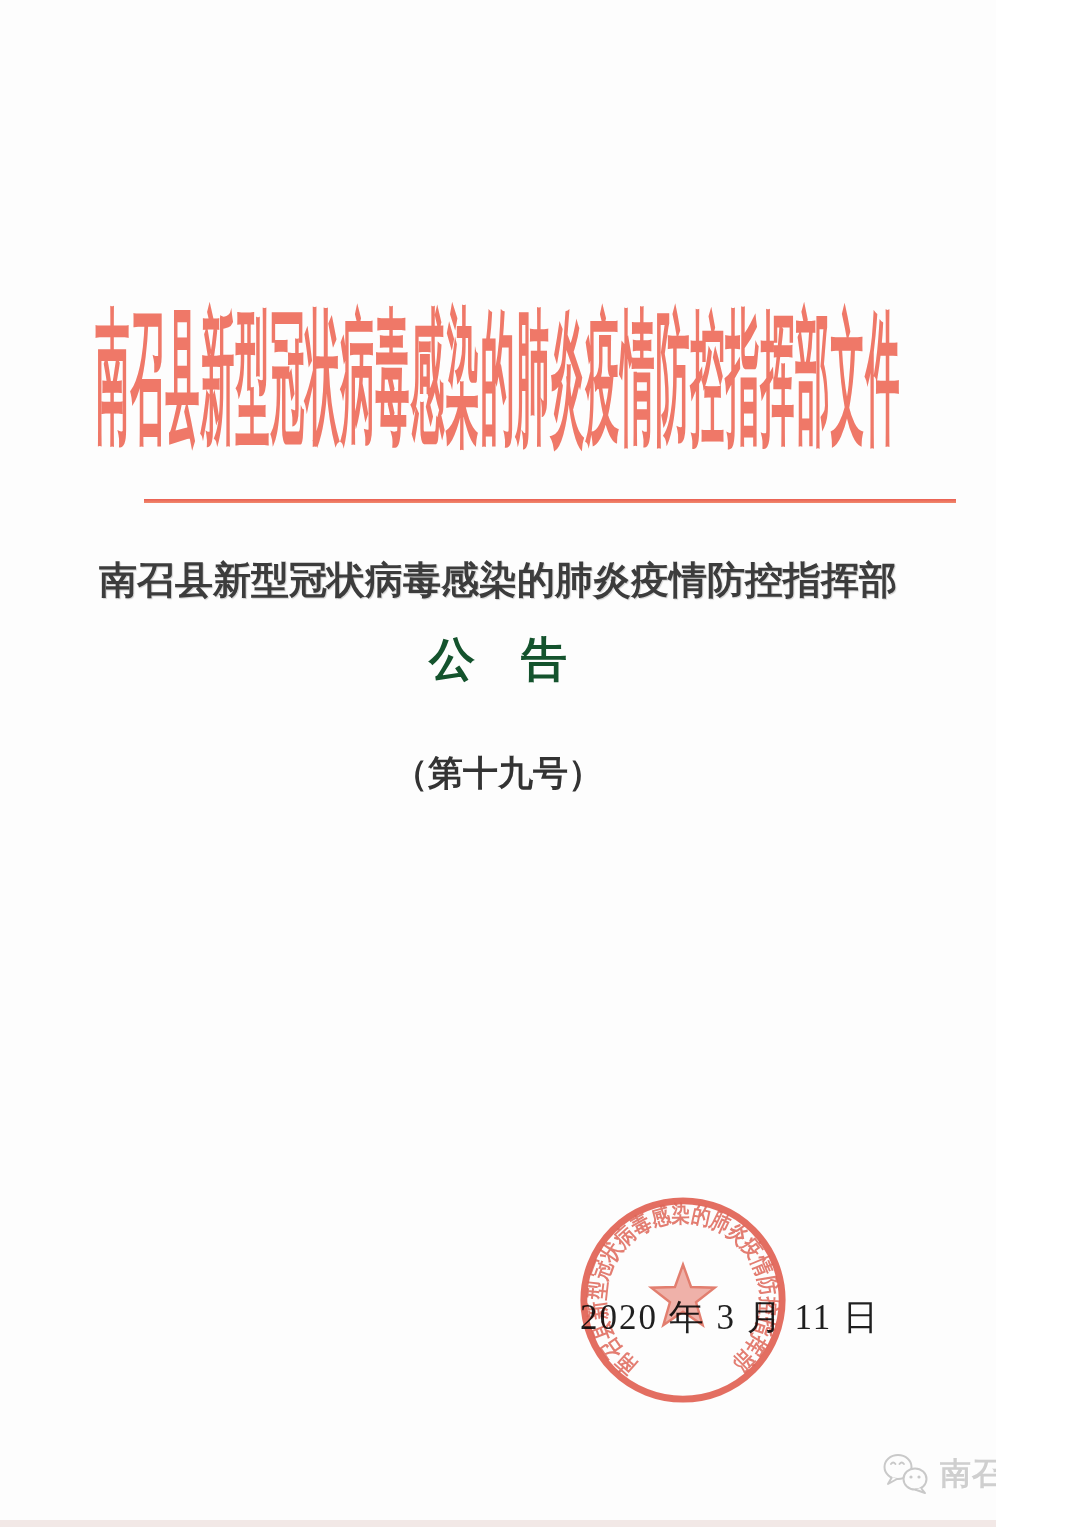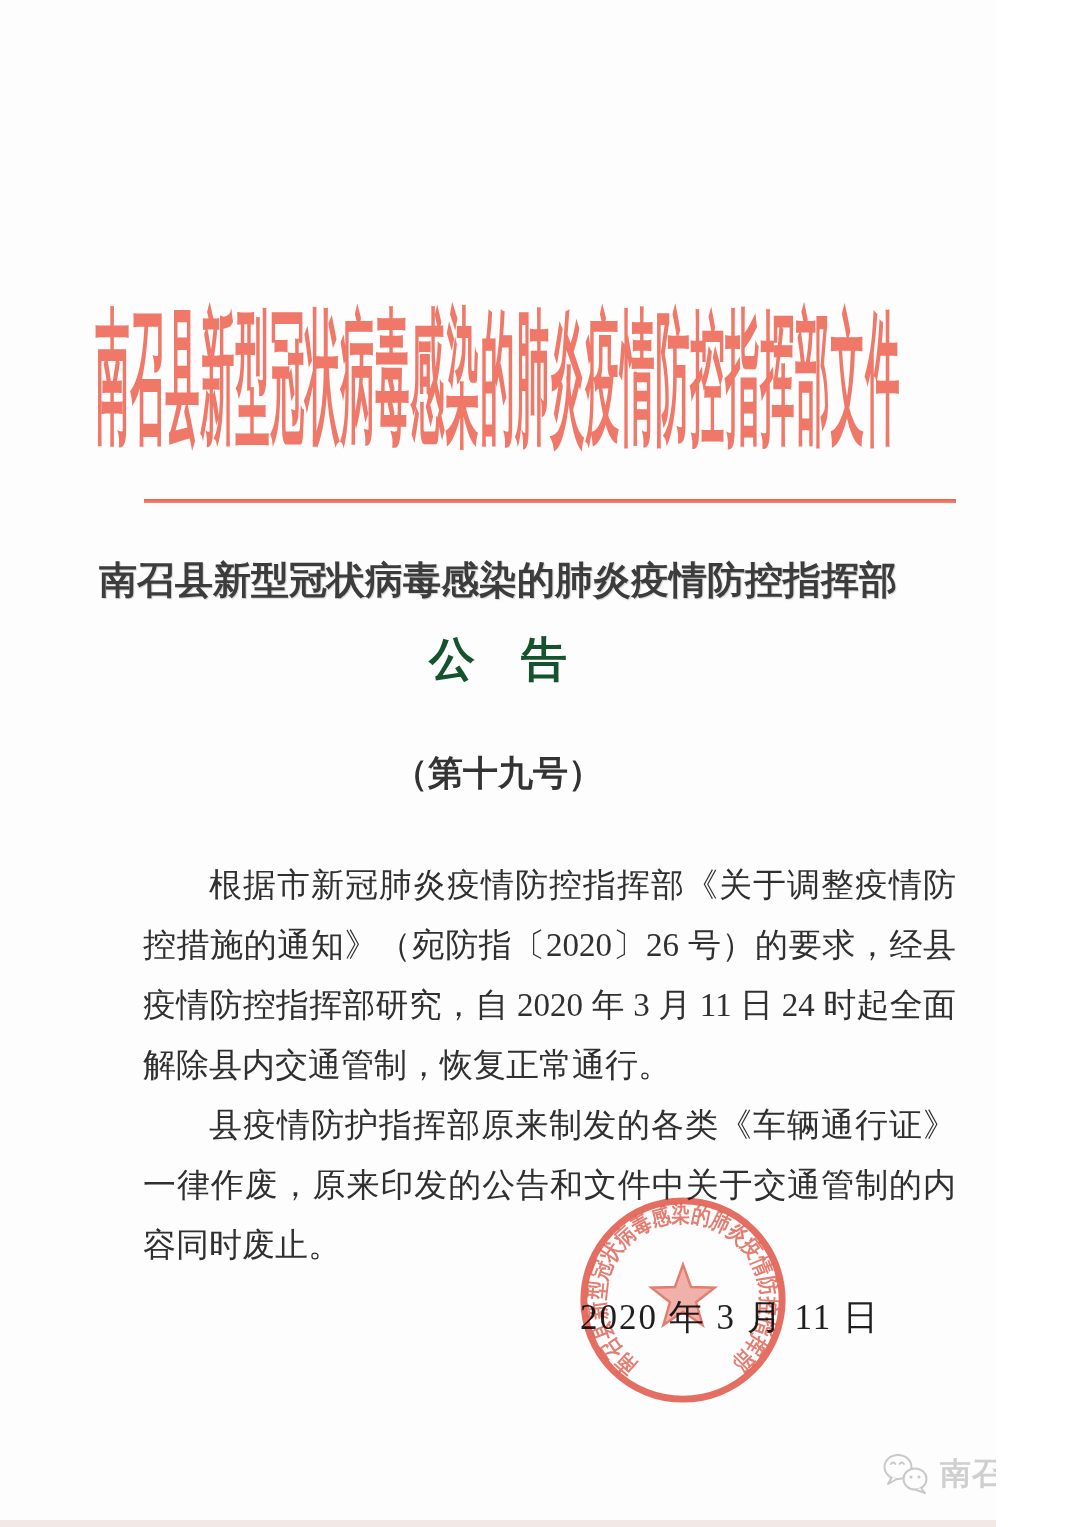--- a/index.html
+++ b/index.html
@@ -79,24 +79,20 @@
 
 <div class="page">
 
   <div class="banner">南召县新型冠状病毒感染的肺炎疫情防控指挥部文件</div>
   <div class="divider"></div>
 
   <div class="issuer-title">南召县新型冠状病毒感染的肺炎疫情防控指挥部</div>
   <div class="doc-type">公　告</div>
   <div class="doc-number">（第十九号）</div>
 
-  <div class="body-text">
-    <p>根据市新冠肺炎疫情防控指挥部《关于调整疫情防控措施的通知》（宛防指〔2020〕26 号）的要求，经县疫情防控指挥部研究，自 2020 年 3 月 11 日 24 时起全面解除县内交通管制，恢复正常通行。</p>
-    <p>县疫情防护指挥部原来制发的各类《车辆通行证》一律作废，原来印发的公告和文件中关于交通管制的内容同时废止。</p>
-  </div>
 
   <div class="issue-date">2020 年 3 月 11 日</div>
 
   <svg class="seal" viewBox="0 0 220 220">
     <circle cx="110" cy="110" r="101" fill="none" stroke="#df5142" stroke-width="7" opacity="0.92"></circle>
     <path id="sealArc" d="M 64.1 175.5 A 80 80 0 1 1 155.9 175.5" fill="none"></path>
     <text font-size="23" fill="#dd5647" font-weight="bold" opacity="0.85" font-family="Liberation Serif, DejaVu Serif, serif">
       <textPath href="#sealArc" startOffset="0" textLength="400" lengthAdjust="spacingAndGlyphs">南召县新型冠状病毒感染的肺炎疫情防控指挥部</textPath>
     </text>
     <polygon points="110,74 118.2,96.7 142.3,97.5 123.3,112.3 130,135.5 110,122 90,135.5 96.7,112.3 77.7,97.5 101.8,96.7" fill="#efa79c" stroke="#e06a58" stroke-width="2.5" opacity="0.95"></polygon>

